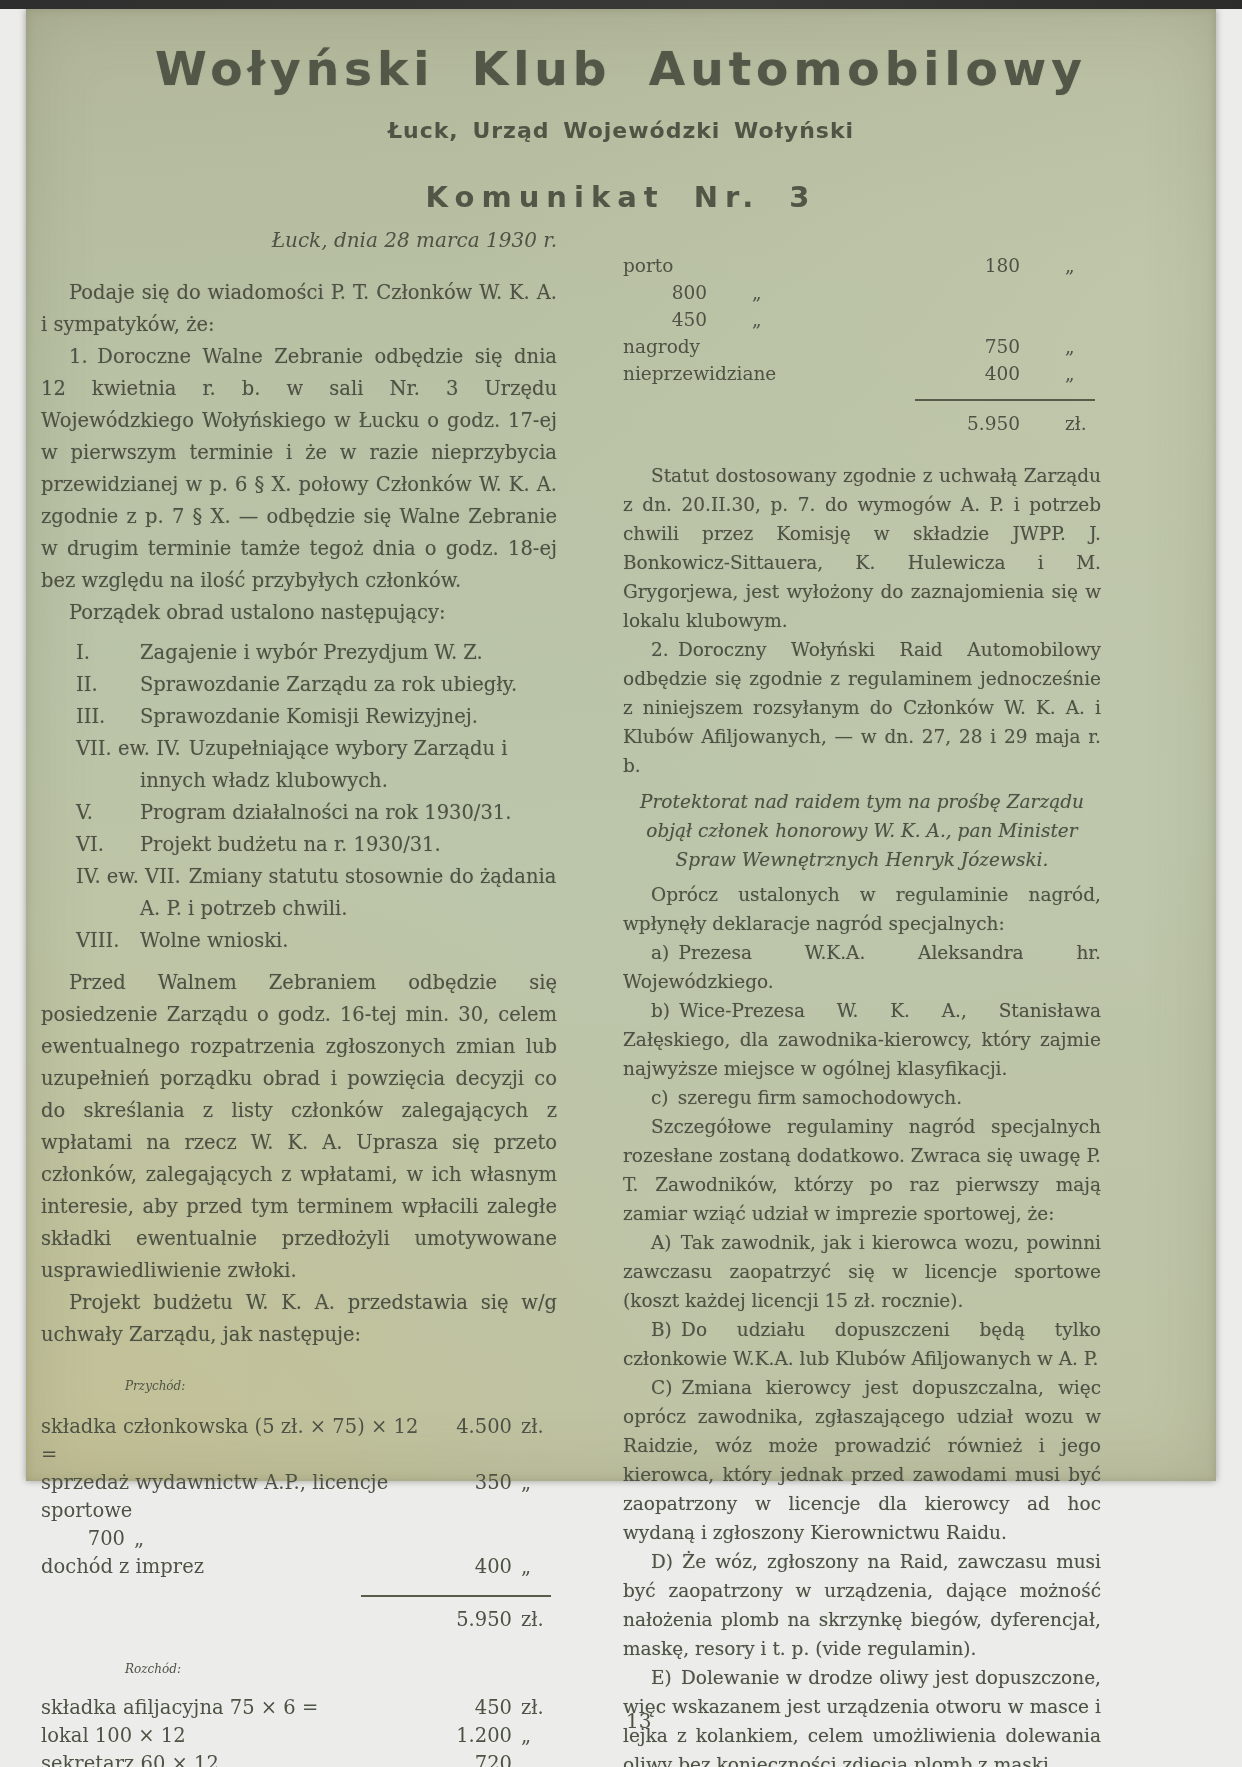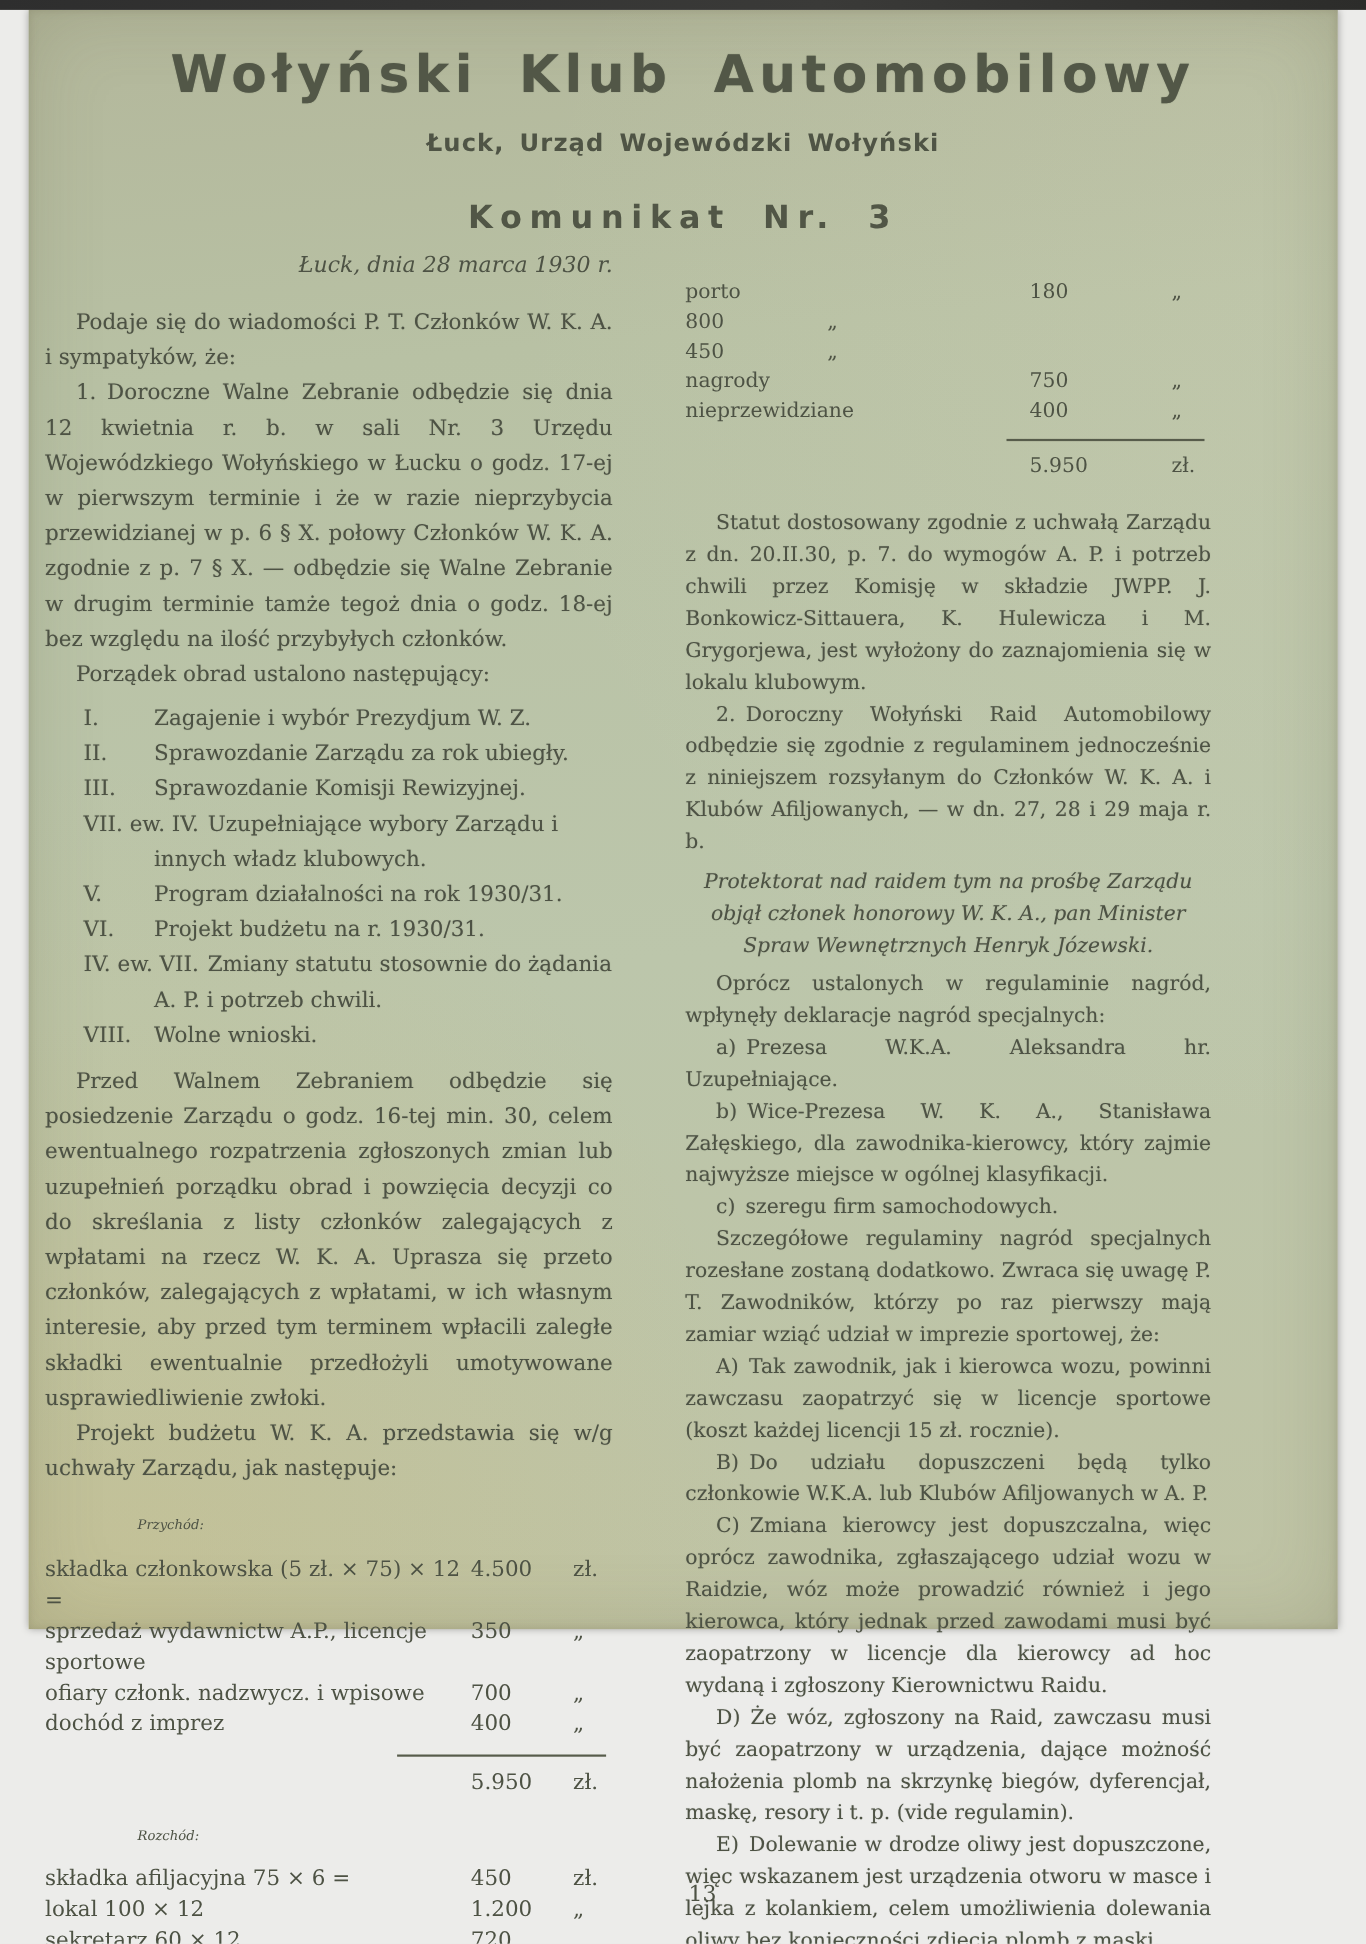--- a/index.html
+++ b/index.html
@@ -99,21 +99,21 @@
   .sec-heading{
     font-style:italic;
     font-size:12px;
     margin:20px 0 12px 84px;
     line-height:30px;
   }
   .sec-heading.expense{margin-top:20px;margin-bottom:10px;}
   .brow{display:flex;font-size:19.5px;line-height:28px;}
   .col-right .brow{font-size:18.5px;line-height:27px;gap:36px;}
   .blabel{flex:1;}
-  .bamount{width:84px;}
+  .bamount{width:84px;text-align:right;}
   .bunit{width:36px;padding-left:9px;}
   .brule{
     width:190px;height:0;
     border-top:2px solid #575c4b;
     margin:14px 6px 0 auto;
   }
   .col-right .brule{margin-top:12px;width:180px;}
   .brow.total{margin-top:9px;}
   
   .para-statut{margin-top:24px;}
@@ -172,21 +172,20 @@
             <span class="blabel">składka członkowska (5 zł. × 75) × 12 =</span>
             <span class="bamount">4.500</span>
             <span class="bunit">zł.</span>
           </div>
         <div class="brow">
             <span class="blabel">sprzedaż wydawnictw A.P., licencje sportowe</span>
             <span class="bamount">350</span>
             <span class="bunit">„</span>
           </div>
         <div class="brow">
-            <span class="blabel">ofiary członk. nadzwycz. i wpisowe</span>
             <span class="bamount">700</span>
             <span class="bunit">„</span>
           </div>
         <div class="brow">
             <span class="blabel">dochód z imprez</span>
             <span class="bamount">400</span>
             <span class="bunit">„</span>
           </div>
         <div class="brule"></div>
         <div class="brow total">
@@ -247,21 +246,21 @@
             <span class="blabel"></span>
             <span class="bamount">5.950</span>
             <span class="bunit">zł.</span>
           </div>
       </div>
 
       <p class="body para-statut">Statut dostosowany zgodnie z uchwałą Zarządu z dn. 20.II.30, p. 7. do wymogów A. P. i potrzeb chwili przez Komisję w składzie JWPP. J. Bonkowicz-Sittauera, K. Hulewicza i M. Grygorjewa, jest wyłożony do zaznajomienia się w lokalu klubowym.</p>
       <p class="body">2. Doroczny Wołyński Raid Automobilowy odbędzie się zgodnie z regulaminem jednocześnie z niniejszem rozsyłanym do Członków W. K. A. i Klubów Afiljowanych, — w dn. 27, 28 i 29 maja r. b.</p>
       <p class="protektorat">Protektorat nad raidem tym na prośbę Zarządu objął członek honorowy W. K. A., pan Minister Spraw Wewnętrznych Henryk Józewski.</p>
       <p class="body">Oprócz ustalonych w regulaminie nagród, wpłynęły deklaracje nagród specjalnych:</p>
-      <p class="body">a) Prezesa W.K.A. Aleksandra hr. Uzupełniające.</p>
+      <p class="body">a) Prezesa W.K.A. Aleksandra hr. Wojewódzkiego.</p>
       <p class="body">b) Wice-Prezesa W. K. A., Stanisława Załęskiego, dla zawodnika-kierowcy, który zajmie najwyższe miejsce w ogólnej klasyfikacji.</p>
       <p class="body">c) szeregu firm samochodowych.</p>
       <p class="body">Szczegółowe regulaminy nagród specjalnych rozesłane zostaną dodatkowo. Zwraca się uwagę P. T. Zawodników, którzy po raz pierwszy mają zamiar wziąć udział w imprezie sportowej, że:</p>
       <p class="body">A) Tak zawodnik, jak i kierowca wozu, powinni zawczasu zaopatrzyć się w licencje sportowe (koszt każdej licencji 15 zł. rocznie).</p>
       <p class="body">B) Do udziału dopuszczeni będą tylko członkowie W.K.A. lub Klubów Afiljowanych w A. P.</p>
       <p class="body">C) Zmiana kierowcy jest dopuszczalna, więc oprócz zawodnika, zgłaszającego udział wozu w Raidzie, wóz może prowadzić również i jego kierowca, który jednak przed zawodami musi być zaopatrzony w licencje dla kierowcy ad hoc wydaną i zgłoszony Kierownictwu Raidu.</p>
       <p class="body">D) Że wóz, zgłoszony na Raid, zawczasu musi być zaopatrzony w urządzenia, dające możność nałożenia plomb na skrzynkę biegów, dyferencjał, maskę, resory i t. p. (vide regulamin).</p>
       <p class="body">E) Dolewanie w drodze oliwy jest dopuszczone, więc wskazanem jest urządzenia otworu w masce i lejka z kolankiem, celem umożliwienia dolewania oliwy bez konieczności zdjęcia plomb z maski.</p>
     </div>
 

